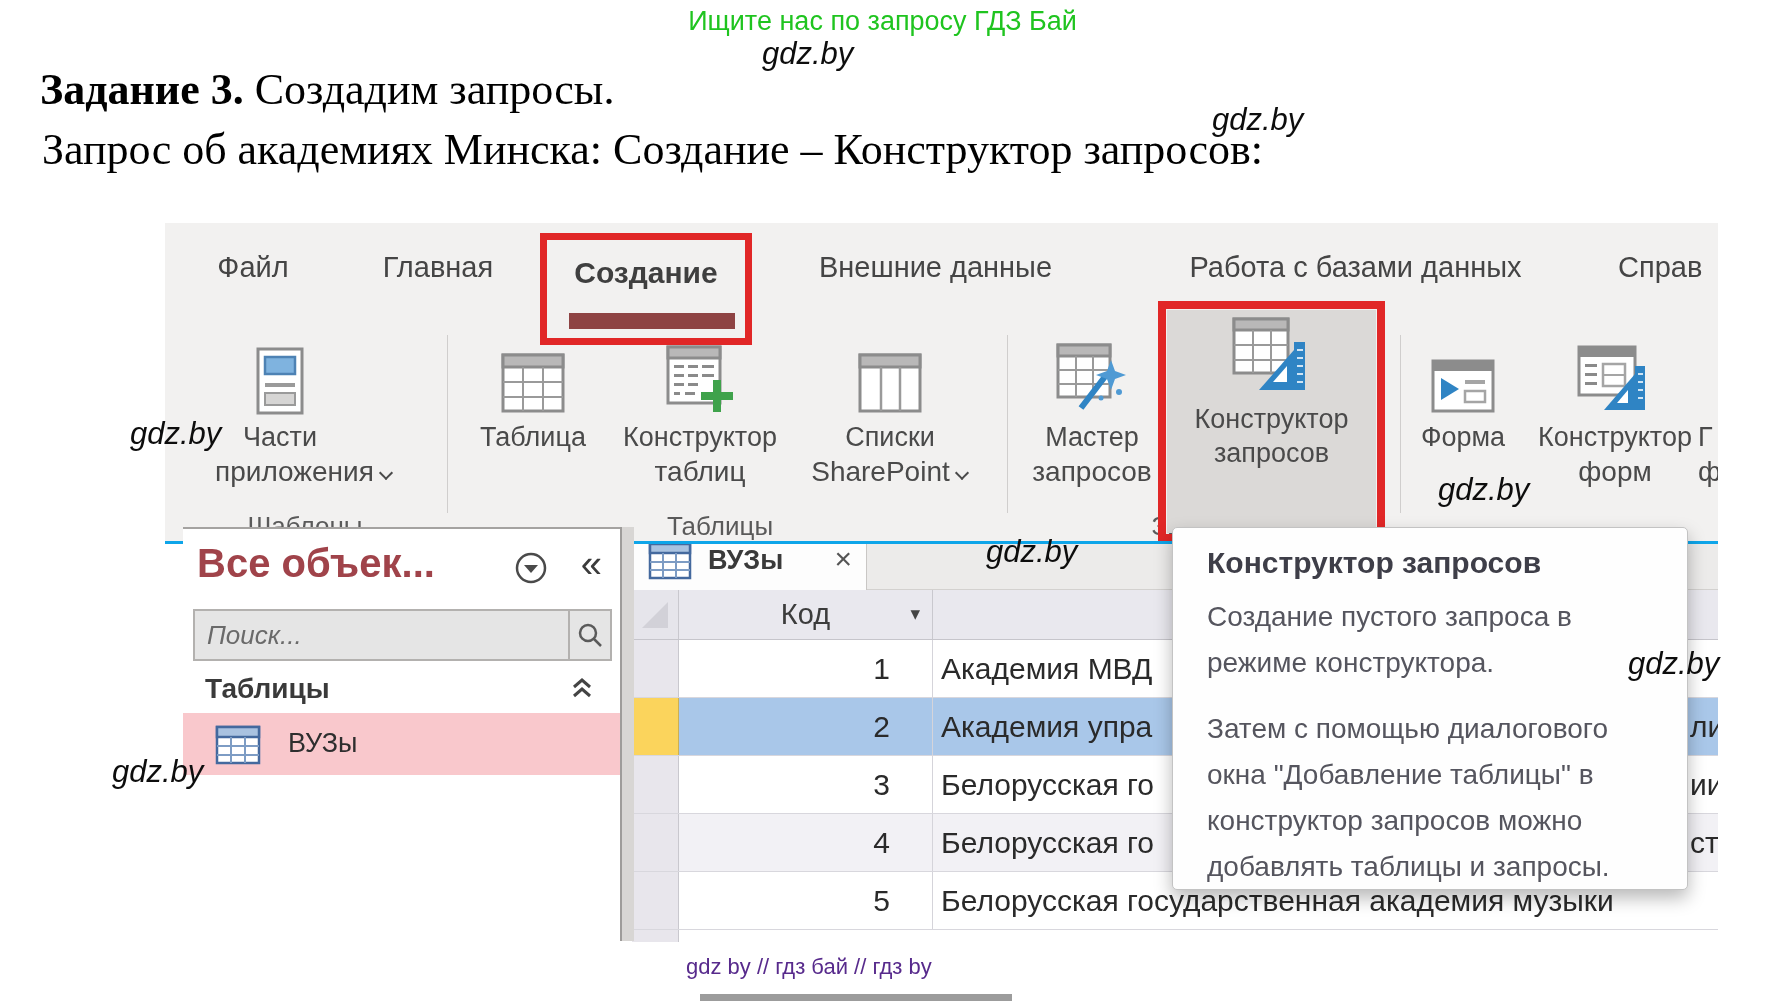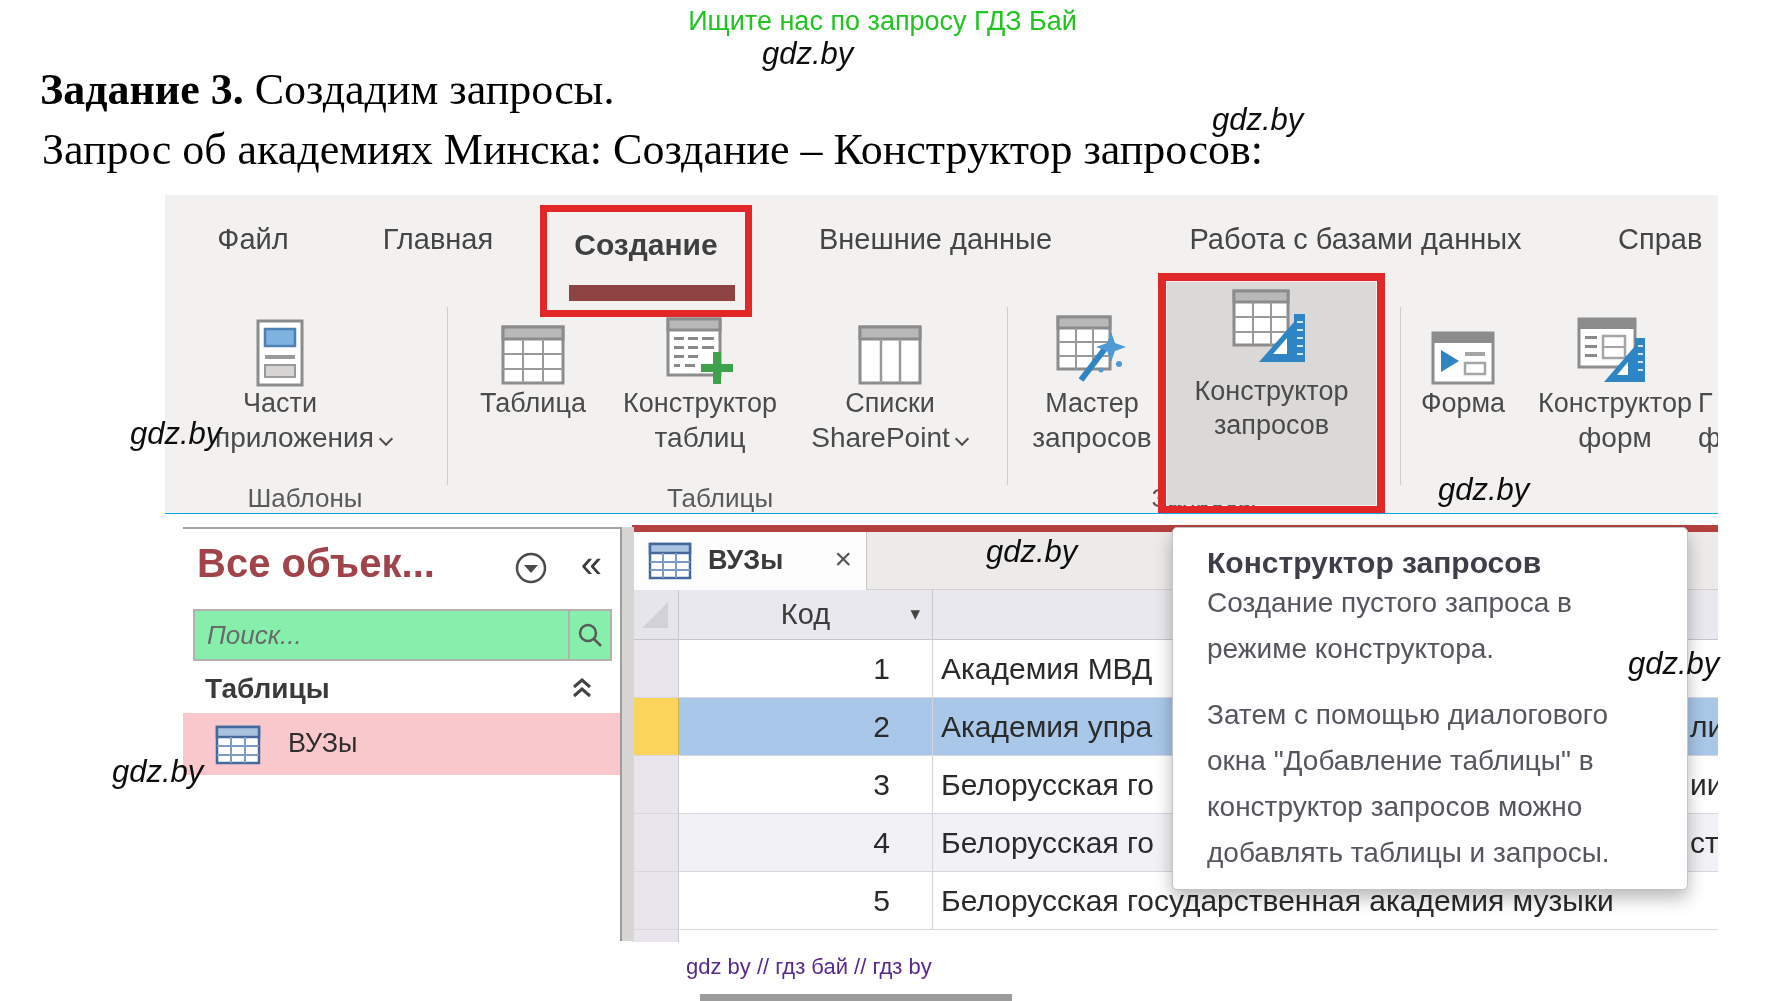--- a/index.html
+++ b/index.html
@@ -17,37 +17,37 @@
   .wm-e{left:986px;top:534px;}
   .wm-f{left:112px;top:754px;}
   .wm-g{left:1628px;top:646px;z-index:60;}
   .h1{left:40px;top:64px;font-family:"Liberation Serif",serif;font-size:44px;color:#000;white-space:nowrap;}
   .h1 b{font-weight:bold;}
   .h2{left:42px;top:124px;font-family:"Liberation Serif",serif;font-size:44px;color:#000;white-space:nowrap;}
   .footer{left:686px;top:954px;font-size:22px;color:#572a8c;white-space:nowrap;}
   .bottom-bar{left:700px;top:994px;width:312px;height:7px;background:#9c9c9c;}
 
   
-  .ribbon{left:165px;top:195px;width:1553px;height:318px;background:#f2f1f0;
-          border-bottom:1px solid #0ea5e9;overflow:hidden;z-index:2;}
+  .ribbon{left:165px;top:223px;width:1553px;height:318px;background:#f2f1f0;
+          border-bottom:3px solid #0ea5e9;overflow:hidden;z-index:2;}
   .rtab{position:absolute;top:28px;height:36px;font-size:29px;color:#454545;text-align:center;cursor:default;}
   .rtab-file{left:28px;width:120px;}
   .rtab-home{left:183px;width:180px;}
   .rtab-ext{left:623px;width:295px;}
   .rtab-db{left:988px;width:405px;}
   .rtab-help{left:1453px;width:130px;text-align:left;}
   .create-box{position:absolute;left:375px;top:10px;width:212px;height:112px;
       border:7px solid #e12727;box-sizing:border-box;}
   .create-box .lbl{position:absolute;left:0;top:16px;width:100%;text-align:center;
       font-size:30px;font-weight:bold;color:#3f3f3f;}
   .create-box .bar{position:absolute;left:22px;right:10px;bottom:9px;height:16px;background:#8e4343;}
 
   .rbtn{position:absolute;top:115px;height:165px;text-align:center;}
   .rbtn .ic{height:78px;display:flex;align-items:flex-end;justify-content:center;}
-  .rbtn .l1{font-size:27px;color:#4a4a4a;white-space:nowrap;}
+  .rbtn .l1{margin-top:6px;font-size:27px;color:#4a4a4a;white-space:nowrap;}
   .rbtn .l2{margin-top:3px;font-size:28px;color:#4a4a4a;white-space:nowrap;}
   .chev{display:inline-block;width:13px;height:13px;position:relative;top:-2px;margin-left:6px;}
   .chev::before{content:"";position:absolute;left:1px;top:2px;width:8px;height:8px;
       border-right:2px solid #4a4a4a;border-bottom:2px solid #4a4a4a;transform:rotate(45deg);}
   .b1{left:50px;width:130px;}
   .b2{left:305px;width:126px;}
   .b3{left:445px;width:180px;}
   .b4{left:635px;width:180px;}
   .b5{left:862px;width:130px;}
   .b7{left:1243px;width:110px;}
@@ -65,21 +65,21 @@
   .qd-btn .l1,.qd-btn .l2{font-size:27px;color:#4a4a4a;white-space:nowrap;}
   .qd-btn .l1{margin-top:8px;} .qd-btn .l2{margin-top:3px;}
 
   
   .navpane{left:183px;top:527px;width:437px;height:414px;background:#fff;
       border-top:2px solid #a5a3a1;z-index:2;}
   .nav-title{position:absolute;left:14px;top:12px;font-size:40px;font-weight:bold;color:#a0434a;}
   .nav-dd{position:absolute;right:72px;top:22px;width:34px;height:34px;cursor:pointer;}
   .nav-close{position:absolute;right:18px;top:14px;font-size:38px;color:#3c3c3c;cursor:pointer;}
   .searchbox{position:absolute;left:10px;top:80px;right:8px;height:52px;
-      border:2px solid #b3b1af;background:#86efac;box-sizing:border-box;}
+      border:2px solid #b3b1af;background:#e5e5e5;box-sizing:border-box;}
   .searchbox input{position:absolute;left:10px;top:4px;width:330px;height:38px;border:0;outline:0;
       font-size:26px;font-style:italic;color:#555;font-family:"Liberation Sans",sans-serif;background:transparent;}
   .searchbox input::placeholder{color:#6a6a6a;font-style:italic;}
   .search-seg{position:absolute;right:0;top:0;bottom:0;width:40px;border-left:2px solid #b3b1af;
       display:flex;align-items:center;justify-content:center;cursor:pointer;}
   .nav-section{position:absolute;left:0;top:144px;width:100%;height:36px;cursor:pointer;}
   .nav-section .t{position:absolute;left:22px;font-size:28px;font-weight:bold;color:#3a3a3a;}
   .nav-section .c{position:absolute;right:26px;top:4px;}
   .nav-item{position:absolute;left:0;top:184px;width:100%;height:62px;background:#f9c8cc;cursor:pointer;}
   .nav-item .lbl{position:absolute;left:105px;top:15px;font-size:27px;color:#2e2e2e;}
@@ -118,21 +118,21 @@
   .row .frag{position:absolute;left:1058px;top:12px;font-size:30px;color:#2a2a2a;white-space:nowrap;}
   .row-alt{background:#f2f1f5;}
   .row-selected{background:#a9c7e9;}
   .row-selected .sel{background:#fbd45c;border-right:1px solid #cdb052;}
   .row-stub{height:12px;border-bottom:none;}
 
   
   .tooltip{left:1172px;top:527px;width:516px;height:363px;background:#fefefe;
       border:1px solid #c3c3c3;border-radius:5px;box-shadow:0 8px 18px rgba(0,0,0,.28);
       box-sizing:border-box;padding:18px 18px 0 34px;z-index:50;}
-  .tooltip .tt{font-size:30px;font-weight:bold;color:#3e3e48;}
+  .tooltip .tt{font-size:30px;font-weight:bold;color:#3e3e48;margin-bottom:14px;}
   .tooltip .ln{font-size:28px;line-height:46px;color:#55555e;white-space:nowrap;}
   .tooltip .gap{height:20px;}
 
   svg{display:block;}
 </style>
 </head>
 <body>
 
 <div class="abs promo">Ищите нас по запросу ГДЗ Бай</div>
 <div class="abs wm wm-a">gdz.by</div>

